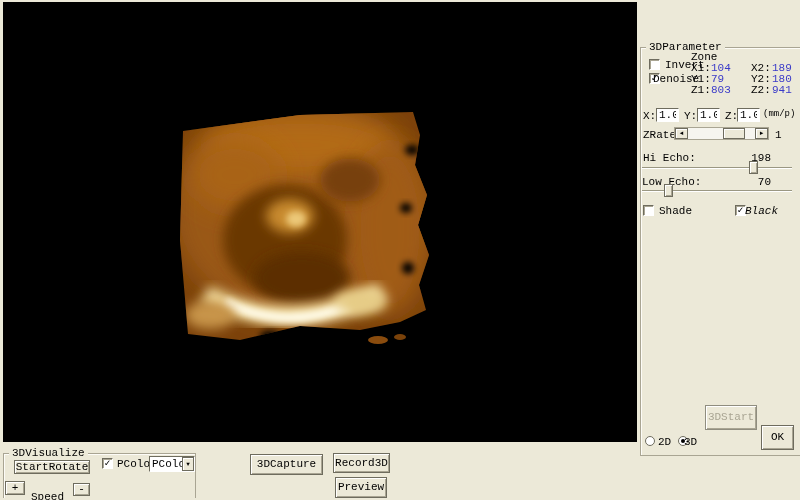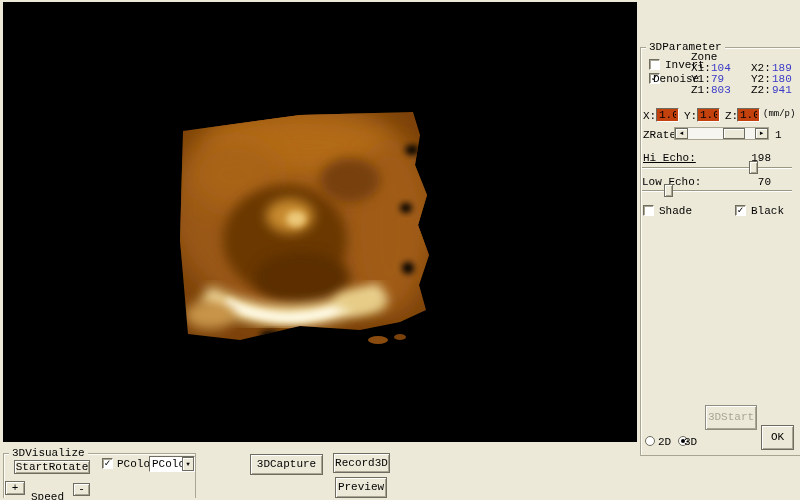--- a/index.html
+++ b/index.html
@@ -50,21 +50,21 @@
   .sbar { position:absolute; height:13px; background:#f6f5ef; border:1px solid #a9a593; }
   .sbtn {
     position:absolute; top:0; width:13px; height:11px; background:#ece9d8;
     border:1px solid #6e6c5e; box-shadow:inset 1px 1px 0 #fff;
     font-size:6px; line-height:10px; text-align:center;
   }
   .sthumb { position:absolute; top:0; width:22px; height:11px; background:#ece9d8;
     border:1px solid #6e6c5e; box-shadow:inset 1px 1px 0 #fff; }
   
   input.tin {
-    position:absolute; height:14px; background:#c2410c; border:1px solid #6e6c5e;
+    position:absolute; height:14px; background:#ffffff; border:1px solid #6e6c5e;
     border-color:#6e6c5e #fff #fff #6e6c5e; font:inherit; padding:1px 2px; outline:none;
   }
   
   .dd { position:absolute; height:16px; background:#fff; border:1px solid #6e6c5e;
     border-color:#6e6c5e #fff #fff #6e6c5e; }
   .dd-text { position:absolute; left:2px; top:2px; }
   .dd-btn {
     position:absolute; right:0; top:0; width:12px; height:14px; background:#ece9d8;
     border:1px solid #6e6c5e; box-shadow:inset 1px 1px 0 #fff;
     font-size:6px; line-height:13px; text-align:center;
@@ -147,34 +147,34 @@
     <span class="lbl" style="left:122px; top:62px; font-size:9px;">(mm/p)</span>
 
     <span class="lbl" style="left:2px; top:82px;">ZRate</span>
     <div class="sbar" style="left:33px; top:79px; width:95px;">
       <span class="sbtn" style="left:0;">◄</span>
       <span class="sbtn" style="right:0;">►</span>
       <span class="sthumb" style="left:48px;"></span>
     </div>
     <span class="lbl" style="left:134px; top:82px;">1</span>
 
-    <span class="lbl" style="left:2px; top:105px;text-decoration:underline;">Hi Echo:</span>
+    <span class="lbl" style="left:2px; top:105px;">Hi Echo:</span>
     <span class="lbl" style="left:100px; top:105px; width:30px; text-align:right;">198</span>
     <div class="track" style="left:1px; top:119px; width:150px;"></div>
     <span class="thumb" style="left:108px; top:113px;"></span>
 
     <span class="lbl" style="left:1px; top:129px;">Low Echo:</span>
     <span class="lbl" style="left:100px; top:129px; width:30px; text-align:right;">70</span>
     <div class="track" style="left:1px; top:142px; width:150px;"></div>
     <span class="thumb" style="left:23px; top:136px;"></span>
 
     <span class="cb" style="left:2px; top:157px;"></span>
     <span class="lbl" style="left:18px; top:158px;">Shade</span>
     <span class="cb" style="left:94px; top:157px;">✓</span>
-    <span class="lbl" style="left:110px; top:158px;">Black</span>
+    <span class="lbl" style="left:104px; top:158px;font-style:italic;">Black</span>
 
     <span class="radio" style="left:4px; top:388px;"></span>
     <span class="lbl" style="left:17px; top:389px;">2D</span>
     <span class="radio sel" style="left:37px; top:388px;"></span>
     <span class="lbl" style="left:43px; top:389px;text-align:right;">3D</span>
     <div class="btn disabled" style="left:64px; top:357px; width:52px; height:25px;">3DStart</div>
     <div class="btn" style="left:120px; top:377px; width:33px; height:25px;">OK</div>
   </div>
 
   <div class="gb" style="left:3px; top:453px; width:193px; height:45px; border-bottom:none;">

